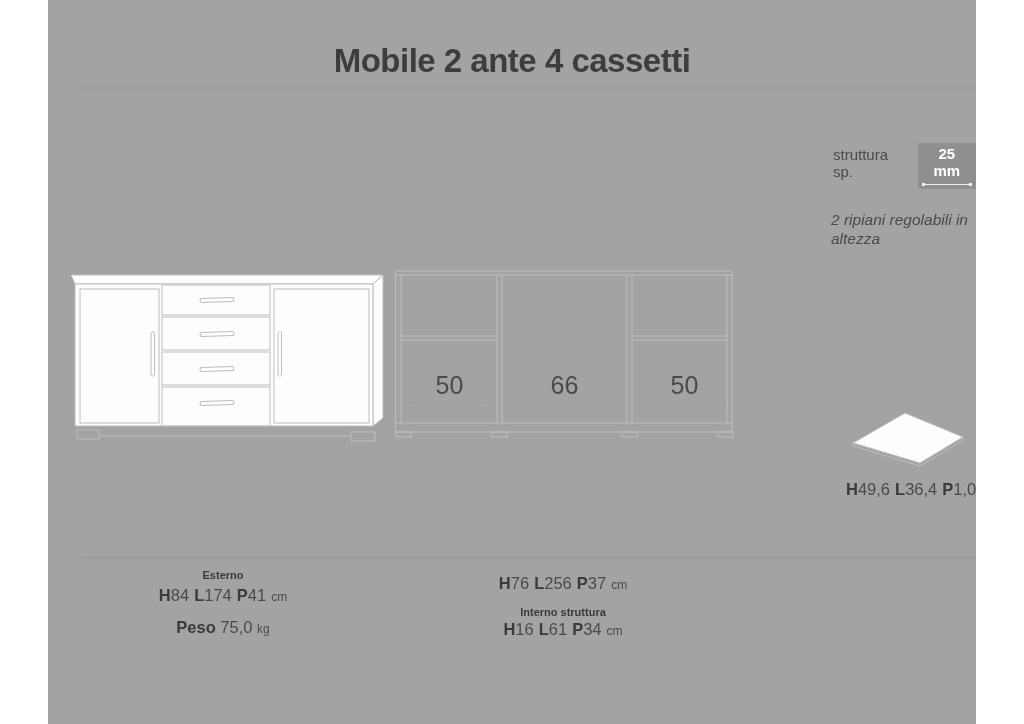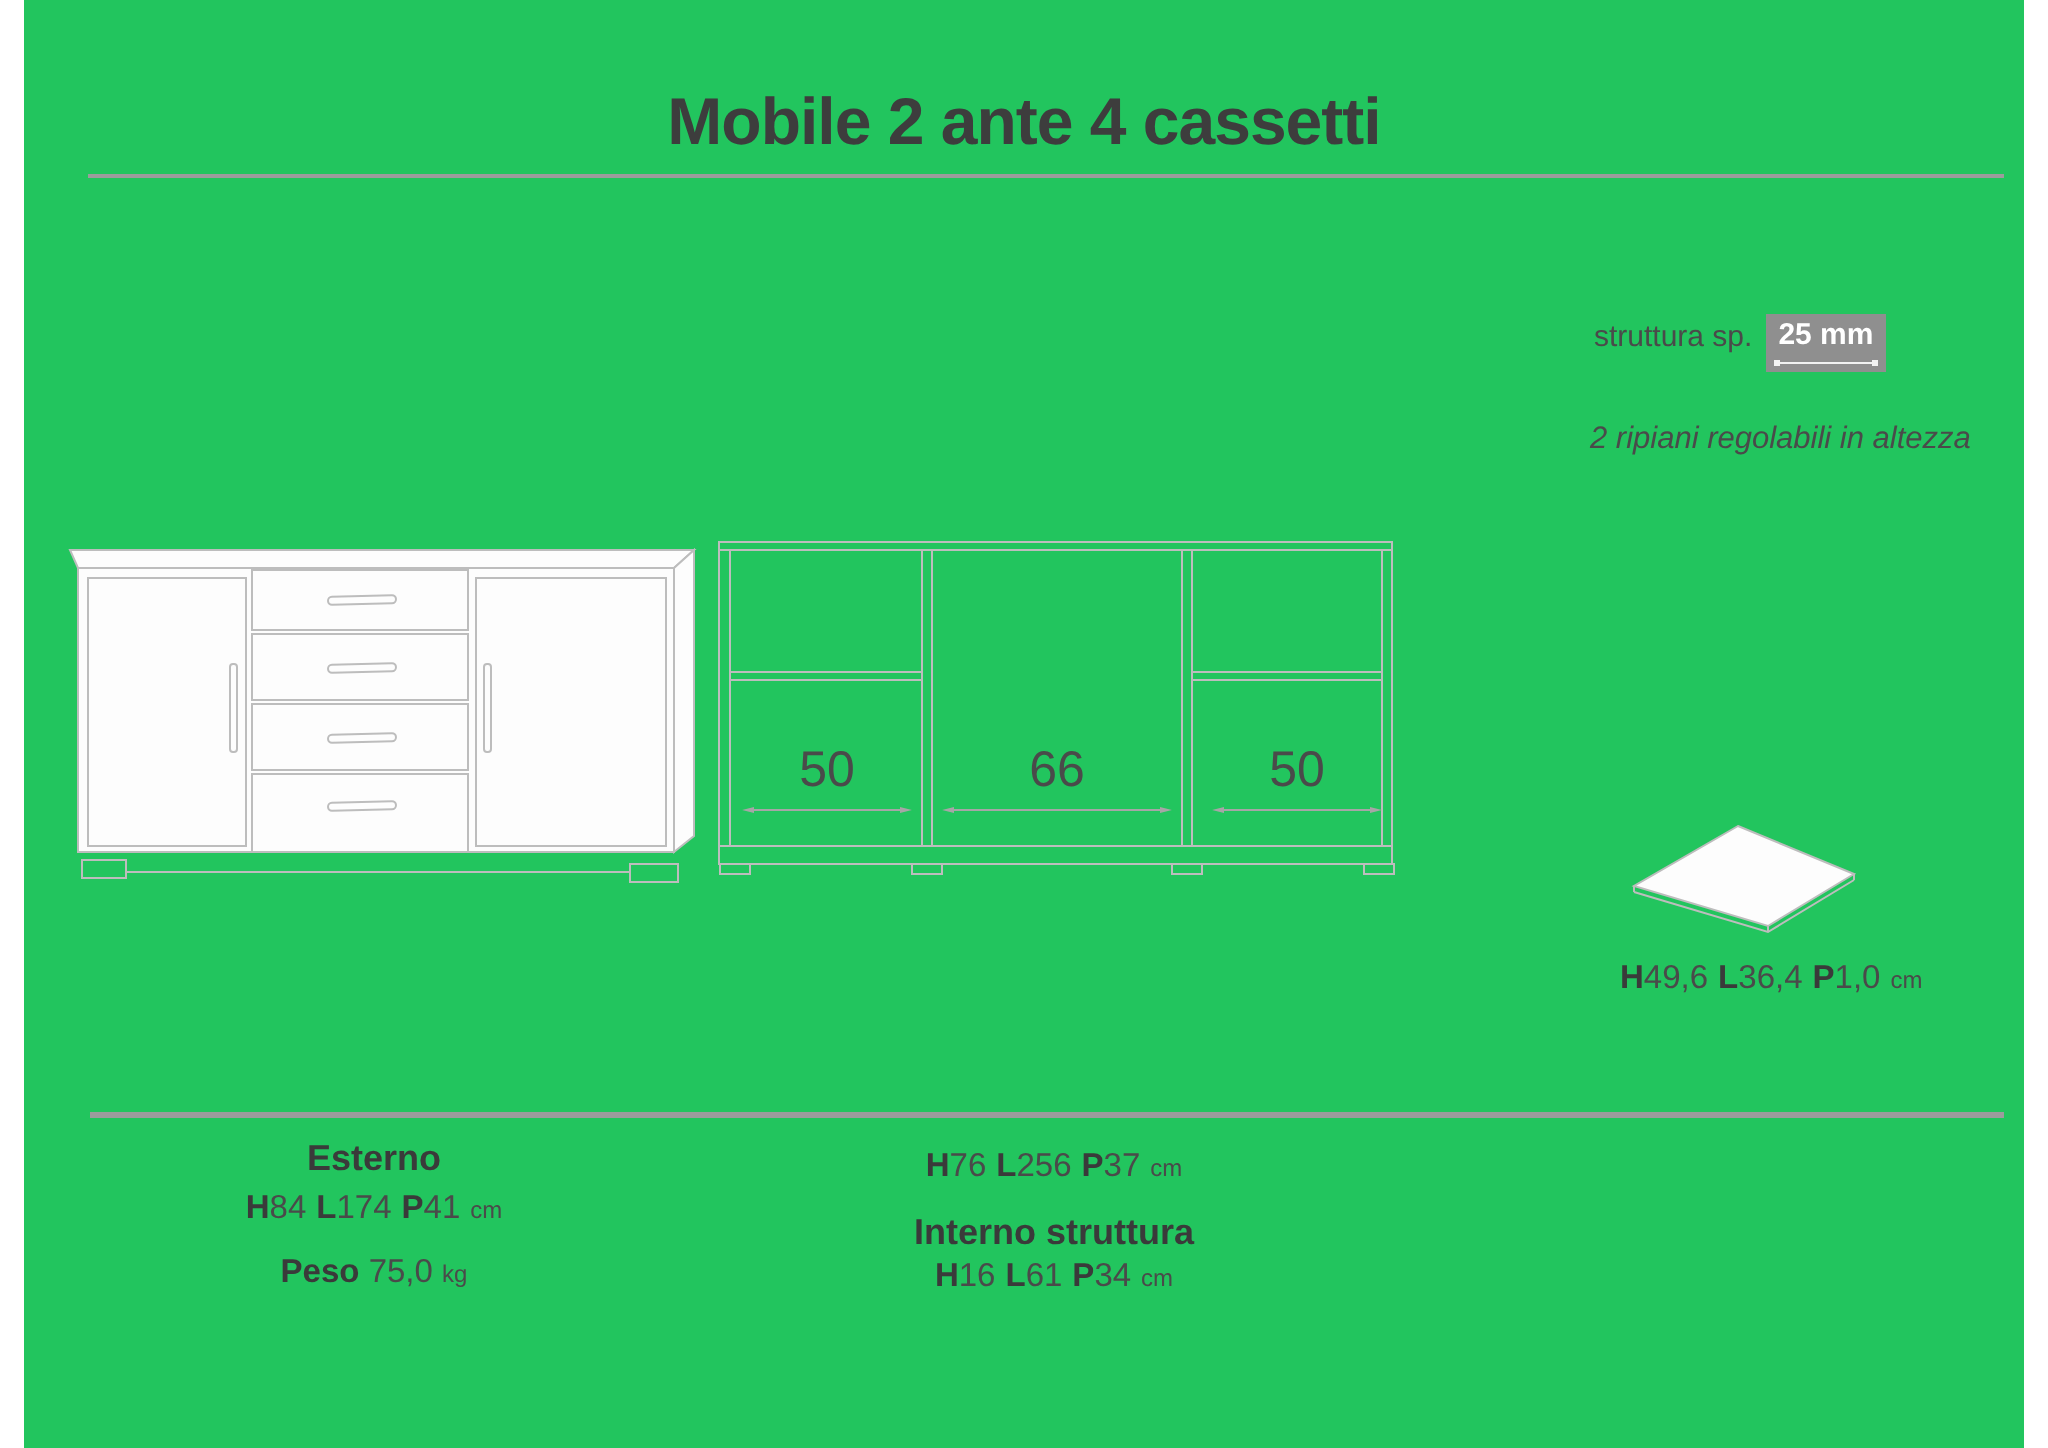--- a/index.html
+++ b/index.html
@@ -1,22 +1,22 @@
 <!DOCTYPE html>
 <html><head>
 <meta charset="utf-8">
 <style>
   * { margin: 0; padding: 0; box-sizing: border-box; }
   html, body { background: #ffffff; }
   body { font-family: "Liberation Sans", sans-serif; }
   #sheet {
     position: relative;
-    width: 1000px;
+    width: 928px;
     height: 724px;
-    background: #22c55e;
+    background: #a3a3a3;
     overflow: hidden;
     margin: 0 auto;
   }
   
   .page-title {
     position: absolute;
     top: 42px; left: 0;
     width: 100%;
     text-align: center;
     font-size: 33px;
@@ -32,21 +32,20 @@
   }
   
   .structure-note {
     position: absolute;
     top: 143px; left: 785px;
     display: flex;
     align-items: flex-start;
     gap: 7px;
     font-size: 15px;
     color: #4a4a4a;
-    margin-top: 14px;
   }
   .structure-note .lbl { padding-top: 3px; }
   .badge {
     position: relative;
     background: #8f8f8f;
     color: #ffffff;
     font-weight: bold;
     font-size: 15px;
     padding: 2px 6px 10px 6px;
     min-width: 44px;
@@ -109,21 +108,21 @@
   .spec-block {
     position: absolute;
     top: 569px;
     width: 220px;
     text-align: center;
     color: #4a4a4a;
     font-size: 16.5px;
   }
   #spec-esterno { left: 65px; }
   #spec-interno { left: 405px; }
-  .spec-title { font-weight: bold; color: #3a3a3a; font-size: 18px; }
+  .spec-title { font-weight: bold; color: #3a3a3a; font-size: 11px; }
   .spec-dims  { margin-top: 5px; white-space: nowrap; }
   .spec-gap   { margin-top: 13px; }
 </style>
 </head>
 <body>
 
 <div id="sheet">
 
   <h1 class="page-title">Mobile 2 ante 4 cassetti</h1>
   <div class="title-rule"></div>

